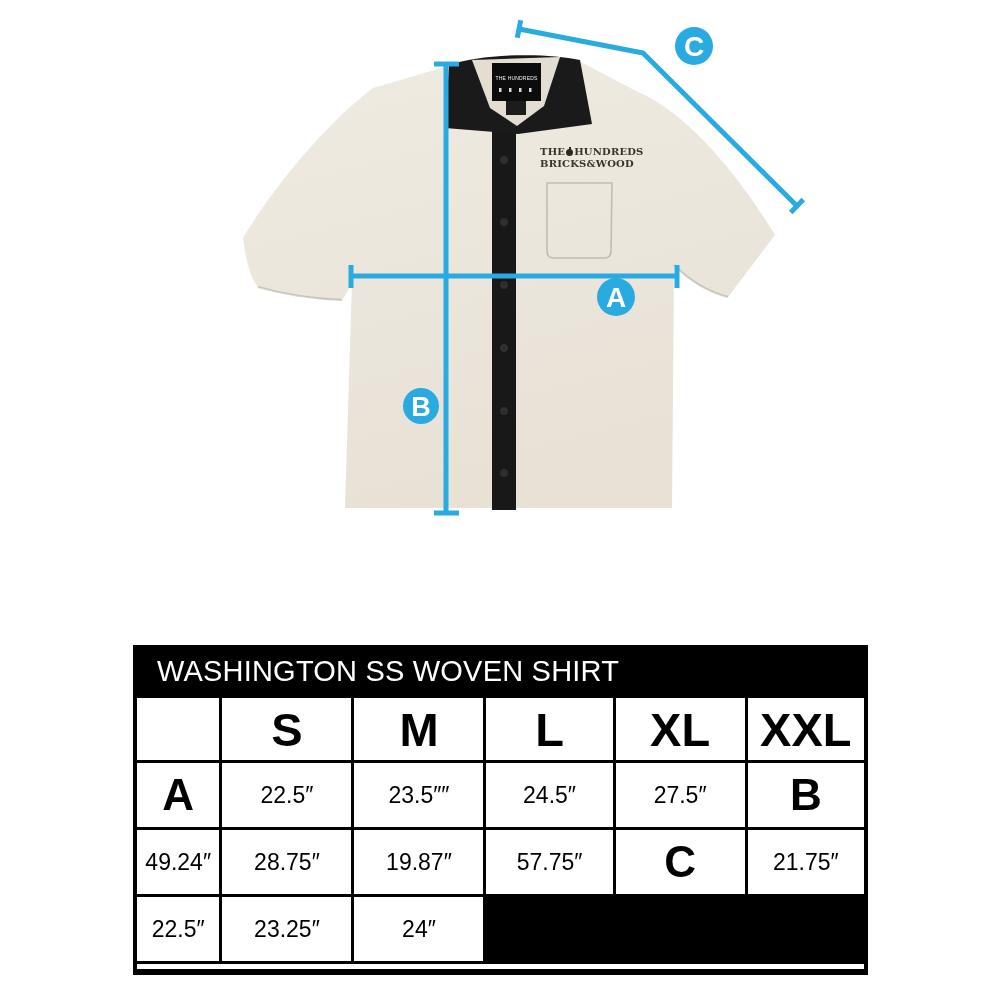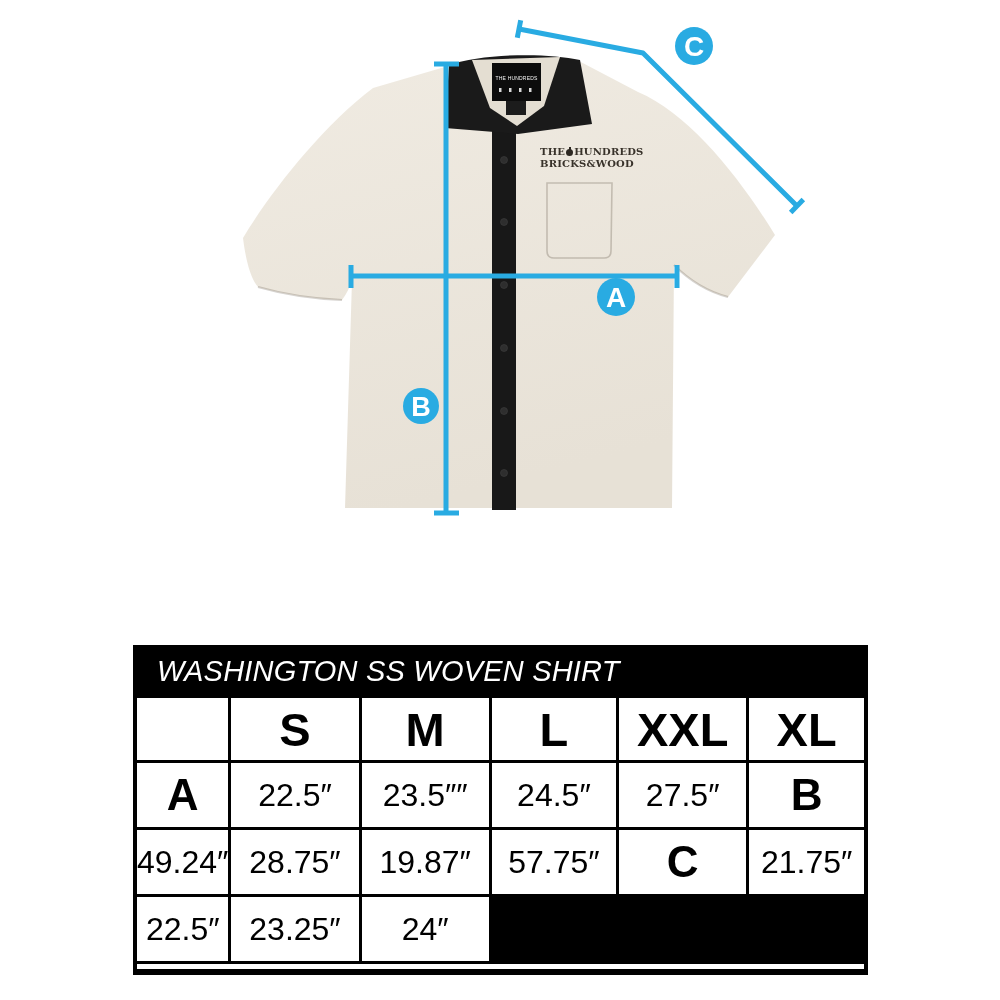--- a/index.html
+++ b/index.html
@@ -20,31 +20,31 @@
   }
   .bomb:before{content:"";position:absolute;left:2.5px;top:-2px;width:2px;height:3px;background:#2d2822;}
   
   .size-table{
     position:absolute;left:133px;top:645px;width:735px;height:330px;
     background:#000;display:flex;flex-direction:column;box-sizing:border-box;
     padding:0 4px;
   }
   .title-bar{
     height:53px;display:flex;align-items:center;color:#fff;
-    font-size:29px;letter-spacing:.2px;padding-left:20px;font-style:italic;
+    font-size:29px;letter-spacing:.2px;padding-left:20px;
   }
   .grid{
     display:grid;background:#000;gap:3px;
     grid-template-columns:85fr 133fr 133fr 130fr 133fr 120fr;
     grid-template-rows:62px 64px 64px 64px;
   }
   .cell{background:#fff;display:flex;align-items:center;justify-content:center;color:#000;}
   .hcell{font-weight:bold;font-size:47px;}
   .lcell{font-weight:bold;font-size:44px;}
-  .vcell{font-size:32px;}
+  .vcell{font-size:23px;}
   .bottom-strip{height:5px;background:#fff;margin-top:3px;}
   
   .neck-wordmark{font-size:5px;fill:#f5f5f5;font-family:"Liberation Sans",sans-serif;letter-spacing:.2px;}
   .marker-letter{font-family:"Liberation Sans",sans-serif;font-weight:bold;fill:#ffffff;}
 </style>
 </head>
 <body>
 
 <div class="canvas">
 
@@ -133,22 +133,22 @@
   </div>
 
   <div class="size-table">
     <div class="title-bar">WASHINGTON SS WOVEN SHIRT</div>
     <div class="grid">
 
       <div class="cell hcell"></div>
       <div class="cell hcell">S</div>
       <div class="cell hcell">M</div>
       <div class="cell hcell">L</div>
+      <div class="cell hcell">XL</div>
       <div class="cell hcell">XXL</div>
-      <div class="cell hcell">XL</div>
 
       <div class="cell lcell">A</div>
       <div class="cell vcell">22.5″</div>
       <div class="cell vcell">23.5″″</div>
       <div class="cell vcell">24.5″</div>
       <div class="cell vcell">27.5″</div>
 
       <div class="cell lcell">B</div>
       <div class="cell vcell">49.24″</div>
       <div class="cell vcell">28.75″</div>

